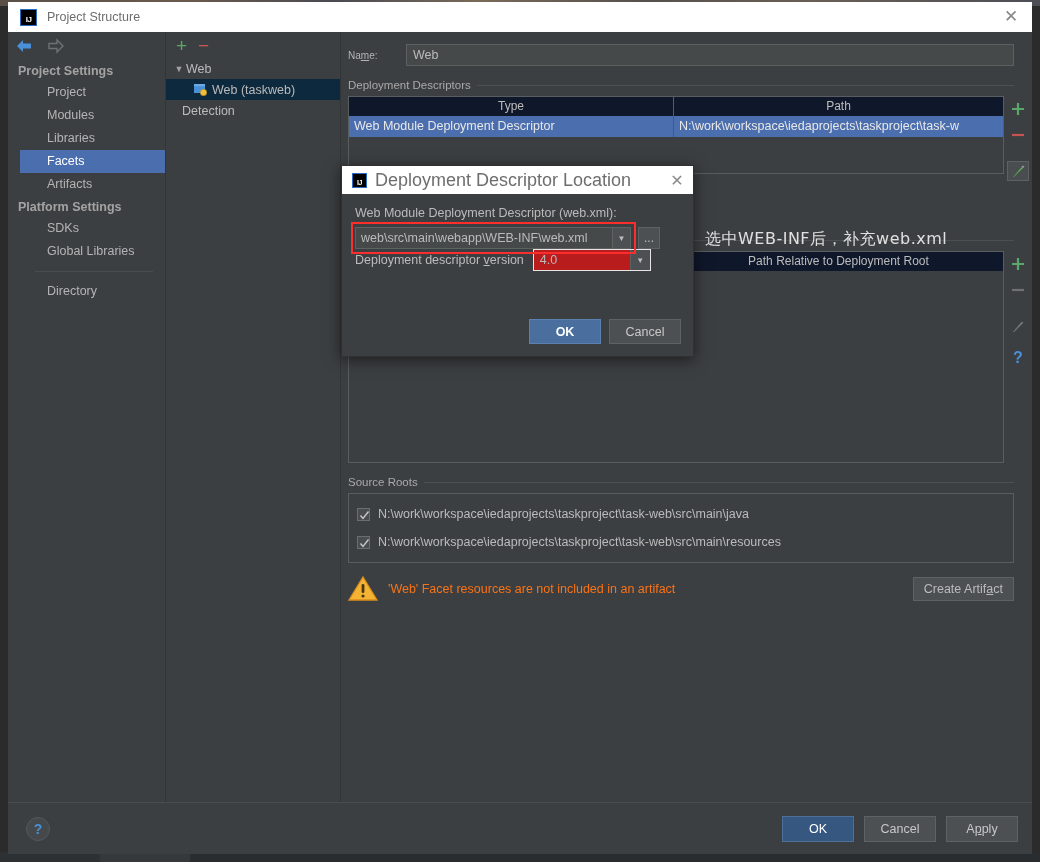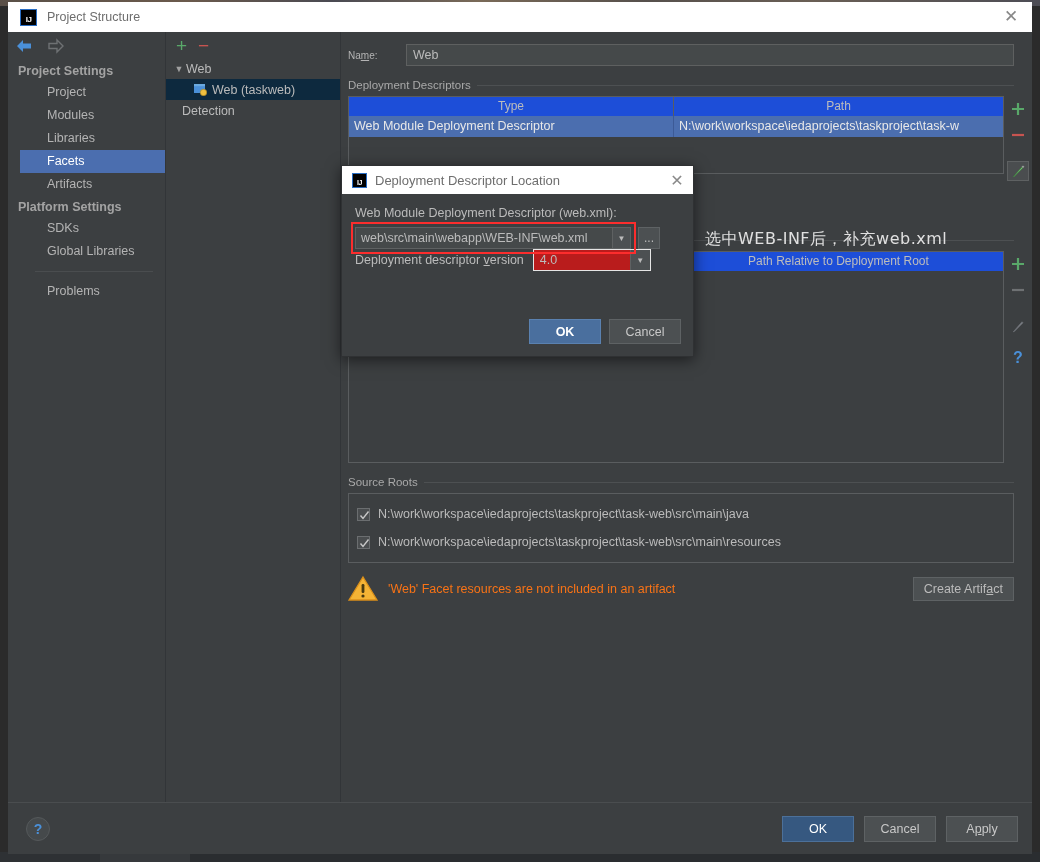--- a/index.html
+++ b/index.html
@@ -123,21 +123,21 @@
     display: flex; align-items: center; gap: 6px;
     padding: 13px 18px 5px 7px;
   }
   .group-title .line { flex: 1 1 auto; height: 1px; background: #4d5052; }
 
   .table-wrap { display: flex; padding: 0 0 0 7px; }
   .table {
     flex: 1 1 auto; border: 1px solid #5a5d5f; background: #3c3f41;
     min-width: 0;
   }
-  .thead { display: flex; height: 19px; background: #1d4ed8; }
+  .thead { display: flex; height: 19px; background: #0f172a; }
   .th {
     font-size: 12px; color: #bcbcbc; text-align: center; line-height: 19px;
     border-right: 1px solid #5a5d5f; overflow: hidden; white-space: nowrap;
   }
   .th:last-child { border-right: none; }
   .trow { display: flex; height: 21px; }
   .trow.selected { background: #4b6eaf; }
   .td {
     font-size: 12.5px; color: #bbbbbb; line-height: 21px;
     padding-left: 5px; overflow: hidden; white-space: nowrap;
@@ -207,21 +207,21 @@
     box-shadow: 0 3px 14px rgba(0,0,0,0.55);
     z-index: 50;
     display: flex; flex-direction: column;
   }
   .modal-title {
     height: 28px; background: #ffffff; display: flex; align-items: center;
     padding: 0 6px 0 10px; flex: 0 0 auto;
   }
   .modal-title .ij-logo { width:15px; height:15px; margin-right:8px; }
   .modal-title .ij-logo .lbl { font-size:7px; line-height:7px; }
-  .modal-title .t { font-size: 13px; color: #6e6e6e; flex:1 1 auto; }
+  .modal-title .t { font-size: 18px; color: #6e6e6e; flex:1 1 auto; }
   .modal-title .x { font-size:16px; color:#8a8a8a; cursor:pointer; width:20px; text-align:center; }
   .modal-body { flex:1 1 auto; padding: 12px 12px 0 13px; position: relative; }
   .modal-lab { font-size: 12.5px; color: #bbbbbb; margin-bottom: 7px; }
 
   .combo-wrap { position: relative; display: flex; align-items: center; gap: 7px; }
   .redbox {
     position: absolute; left: -4px; top: -5px; width: 285px; height: 32px;
     border: 2px solid #fc2d2d; pointer-events: none;
   }
   .combo {
@@ -306,21 +306,21 @@
       <div class="nav-item">Modules</div>
       <div class="nav-item">Libraries</div>
       <div class="nav-item selected">Facets</div>
       <div class="nav-item">Artifacts</div>
 
       <div class="section-head">Platform Settings</div>
       <div class="nav-item">SDKs</div>
       <div class="nav-item">Global Libraries</div>
 
       <div class="nav-divider"></div>
-      <div class="nav-item">Problems</div>
+      <div class="nav-item">Directory</div>
     </div>
 
     <div class="tree-panel">
       <div class="tree-toolbar">
         <span class="tb-plus">+</span>
         <span class="tb-minus">−</span>
       </div>
       <div class="tree-row node">
         <span class="tw">▼</span>
         <span class="tree-label">Web</span>

